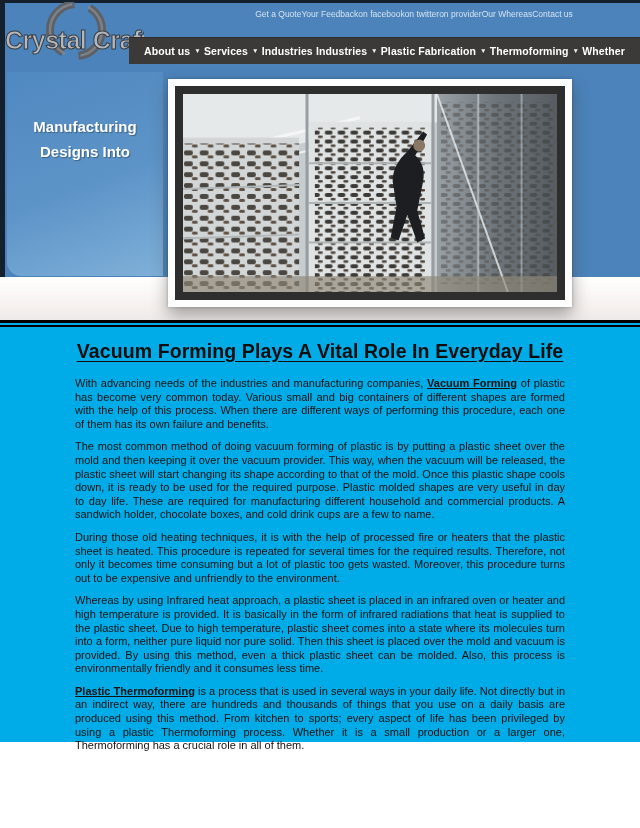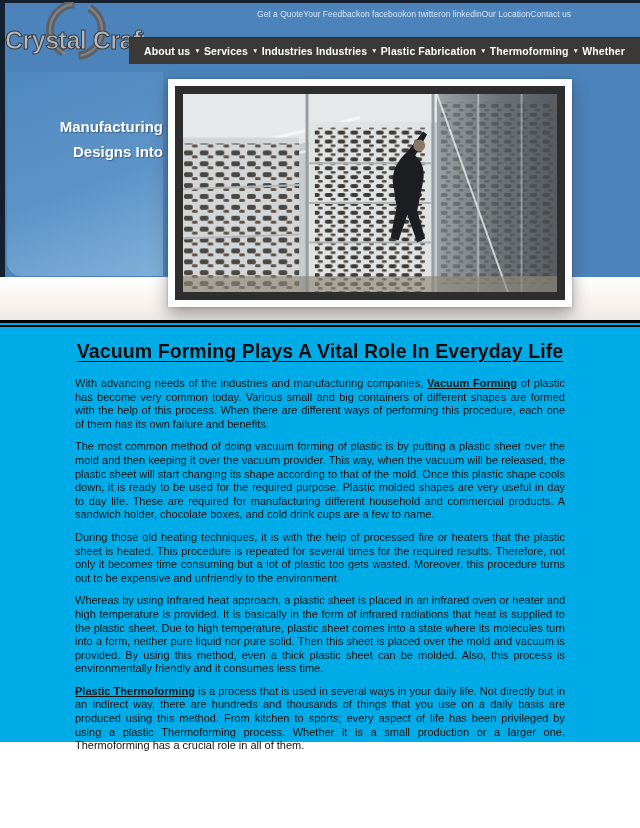--- a/index.html
+++ b/index.html
@@ -21,21 +21,21 @@
           display:flex;align-items:center;justify-content:space-between;
           padding:0 15px;box-sizing:border-box;border-top:1px solid #2c2b2a;}
   .nav-item{color:#ffffff;font-size:10.5px;font-weight:bold;white-space:nowrap;cursor:pointer;
             letter-spacing:.1px;}
   .nav-caret{font-size:6.5px;color:#f0f0f0;margin-left:4px;vertical-align:2px;}
 
   
   .hero-panel{position:absolute;left:7px;top:72px;width:156px;height:204px;
               background:linear-gradient(160deg,#5089c0 0%,#5d94c8 55%,#7fb0d8 100%);
               border-bottom-left-radius:14px;}
-  .hero-lines{position:absolute;left:0;top:42px;width:100%;text-align:right;}
+  .hero-lines{position:absolute;left:0;top:42px;width:100%;text-align:center;}
   .hero-line{color:#ffffff;font-size:15px;font-weight:bold;line-height:25px;
              text-shadow:1px 1px 1px rgba(40,60,80,.55);}
 
   .white-band{position:absolute;left:0;top:277px;width:640px;height:43px;
               background:linear-gradient(#ffffff 0%,#f6f0ee 70%,#eceae9 100%);}
 
   .photo-frame{position:absolute;left:168px;top:79px;width:404px;height:228px;
                background:#fdfdfd;padding:7px;box-sizing:border-box;
                box-shadow:0 8px 16px rgba(60,60,60,.45), 0 0 3px rgba(0,0,0,.25);}
   .photo-inner{width:100%;height:100%;border:8px solid #2e2e2e;box-sizing:border-box;
@@ -75,22 +75,22 @@
       </g>
       <text x="1" y="47" font-family="Liberation Sans, sans-serif" font-size="25" font-weight="bold" fill="#b4b8bd" stroke="#3a3d42" stroke-width="1" letter-spacing="-0.5">Crystal Craft</text>
     </svg>
   </div>
 
   <nav class="toplinks">
       <a class="toplink">Get a Quote</a>
       <a class="toplink">Your Feedback</a>
       <a class="toplink">on facebook</a>
       <a class="toplink">on twitter</a>
-      <a class="toplink">on linkedin</a>
-      <a class="toplink">Our Location</a>
+      <a class="toplink">on provider</a>
+      <a class="toplink">Our Whereas</a>
       <a class="toplink">Contact us</a>
     </nav>
 
   <nav class="navbar">
       <div class="nav-item">About us<span class="nav-caret">▼</span></div>
       <div class="nav-item">Services<span class="nav-caret">▼</span></div>
       <div class="nav-item">Industries</div>
       <div class="nav-item">Industries<span class="nav-caret">▼</span></div>
       <div class="nav-item">Plastic Fabrication<span class="nav-caret">▼</span></div>
       <div class="nav-item">Thermoforming<span class="nav-caret">▼</span></div>

